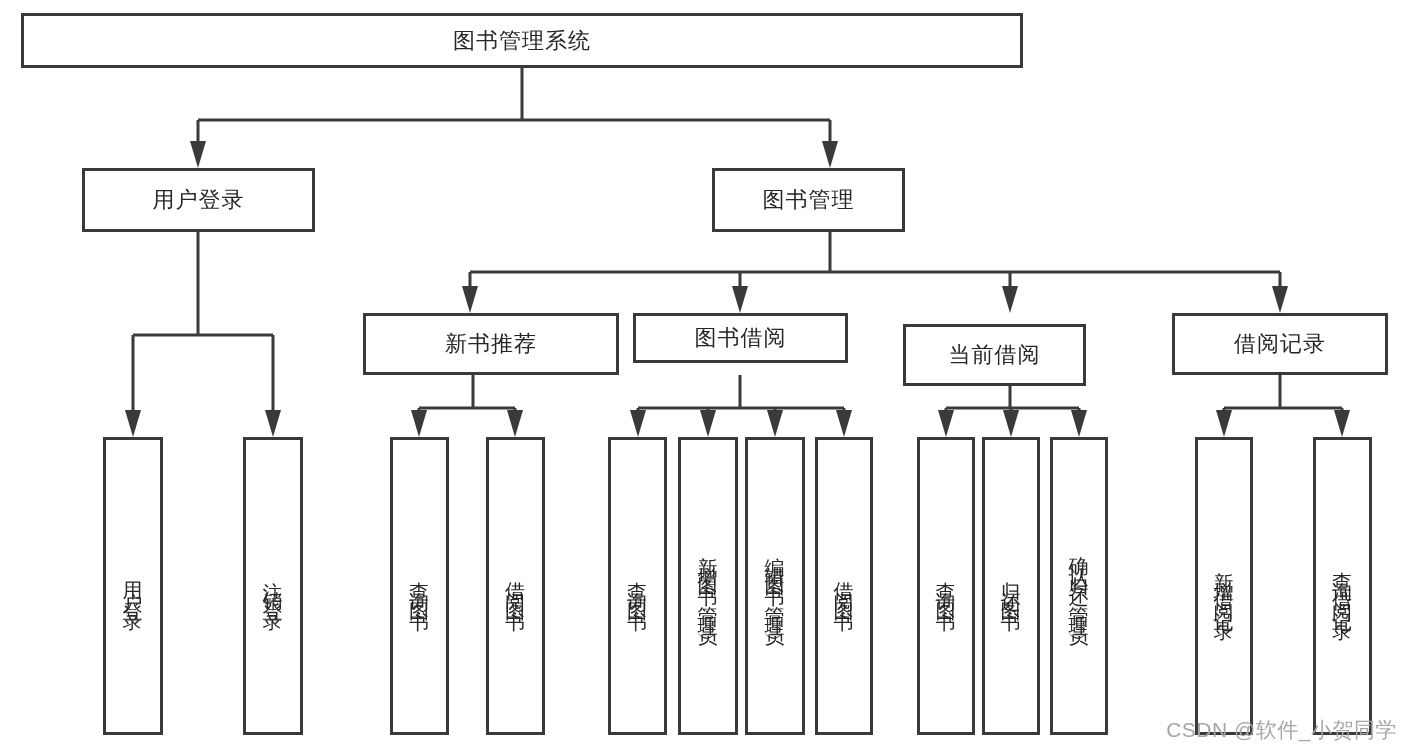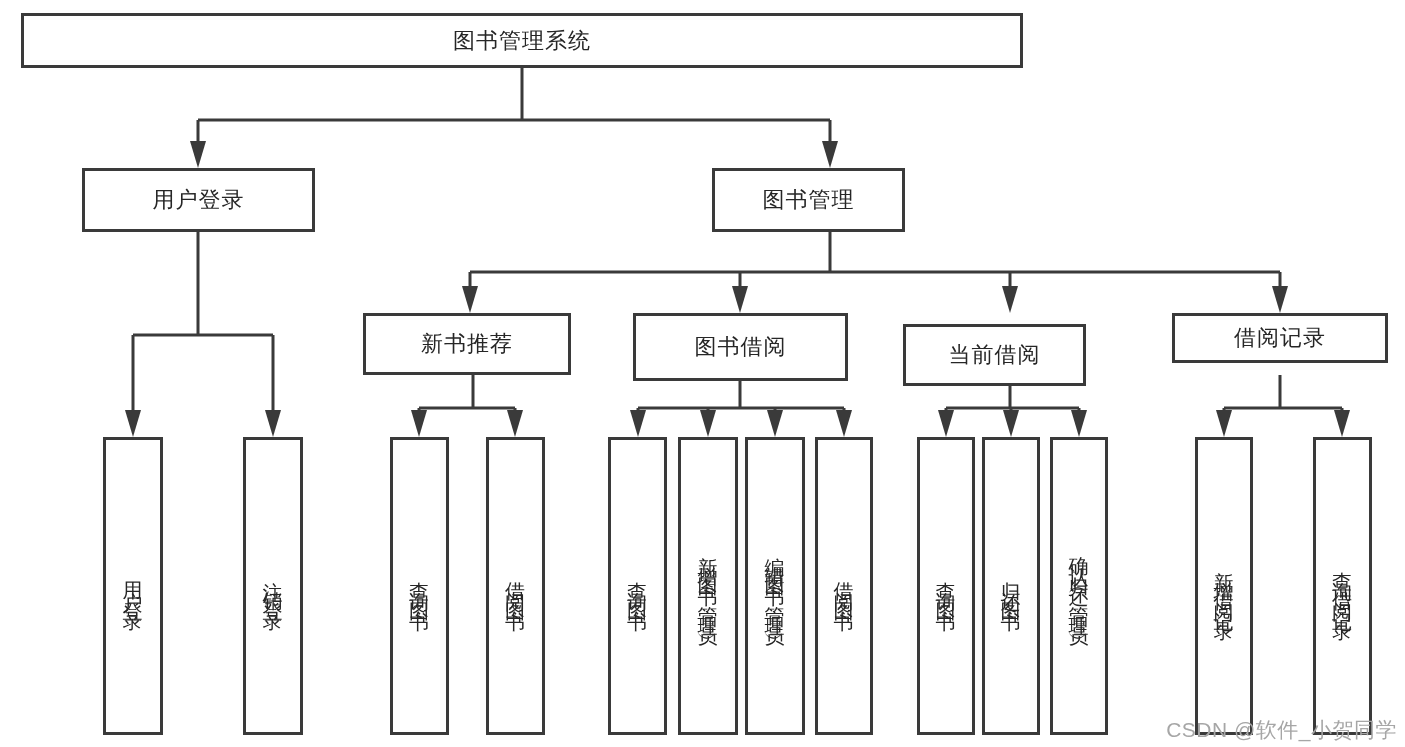--- a/index.html
+++ b/index.html
@@ -72,30 +72,30 @@
     <span>图书管理系统</span>
   </div>
 
   <div class="node h-node" style="left:82px;top:168px;width:233px;height:64px">
     <span>用户登录</span>
   </div>
   <div class="node h-node" style="left:712px;top:168px;width:193px;height:64px">
     <span>图书管理</span>
   </div>
 
-  <div class="node h-node" style="left:363px;top:313px;width:208px;height:62px">
+  <div class="node h-node" style="left:363px;top:313px;width:256px;height:62px">
     <span>新书推荐</span>
   </div>
-  <div class="node h-node" style="left:633px;top:313px;width:215px;height:68px">
+  <div class="node h-node" style="left:633px;top:313px;width:215px;height:50px">
     <span>图书借阅</span>
   </div>
   <div class="node h-node" style="left:903px;top:324px;width:183px;height:62px">
     <span>当前借阅</span>
   </div>
-  <div class="node h-node" style="left:1172px;top:313px;width:216px;height:50px">
+  <div class="node h-node" style="left:1172px;top:313px;width:216px;height:62px">
     <span>借阅记录</span>
   </div>
 
   <div class="node v-node" style="left:103px;top:437px;width:60px;height:298px">
     <span>用户登录</span>
   </div>
   <div class="node v-node" style="left:243px;top:437px;width:60px;height:298px">
     <span>注销登录</span>
   </div>
 

